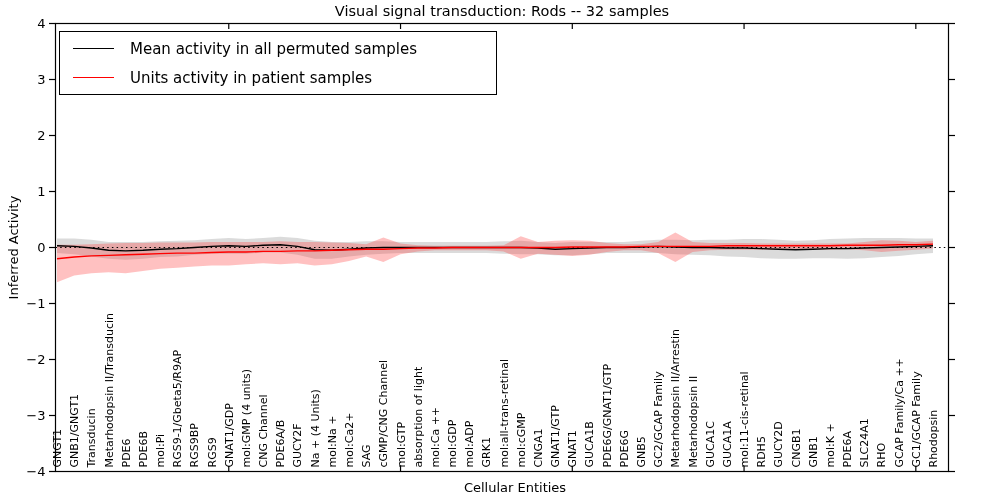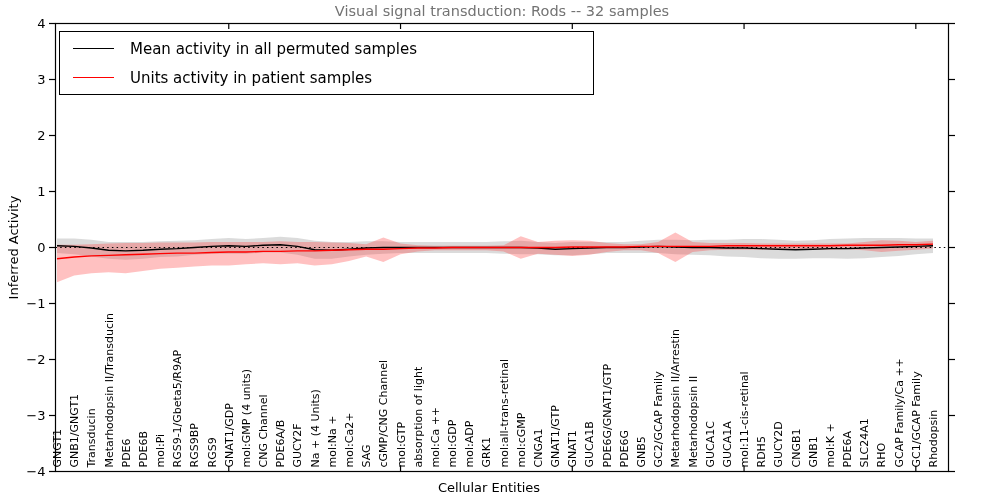--- a/index.html
+++ b/index.html
@@ -4,32 +4,32 @@
 <style>
   html,body{margin:0;padding:0;background:#ffffff;}
   #figure{
     position:relative;width:1000px;height:500px;background:#ffffff;
     font-family:"DejaVu Sans","Liberation Sans",sans-serif;color:#000;
     overflow:hidden;
   }
   #chart-svg{position:absolute;left:0;top:0;}
   .fig-title{
     position:absolute;left:55px;top:3px;width:894px;text-align:center;
-    font-size:14.5px;color:#737373;
+    font-size:14.5px;color:#000000;
   }
   .y-axis-title{
     position:absolute;left:-47px;top:240px;width:120px;text-align:center;
     font-size:13px;transform:rotate(-90deg);
   }
   .x-axis-title{
-    position:absolute;left:42px;top:480px;width:894px;text-align:center;
+    position:absolute;left:68px;top:480px;width:894px;text-align:center;
     font-size:13px;
   }
   .legend{
-    position:absolute;left:59px;top:31px;width:535px;height:64px;
+    position:absolute;left:59px;top:31px;width:438px;height:64px;
     border:1.3px solid #000;background:#fff;box-sizing:border-box;
     display:flex;flex-direction:column;justify-content:space-around;
     padding:2px 0;
   }
   .legend-row{display:flex;align-items:center;height:28px;}
   .legend-swatch{display:inline-block;width:41px;height:0;margin-left:13px;
     border-top:1.6px solid #000;}
   .legend-label{margin-left:16px;font-size:15px;}
 </style>
 </head>

